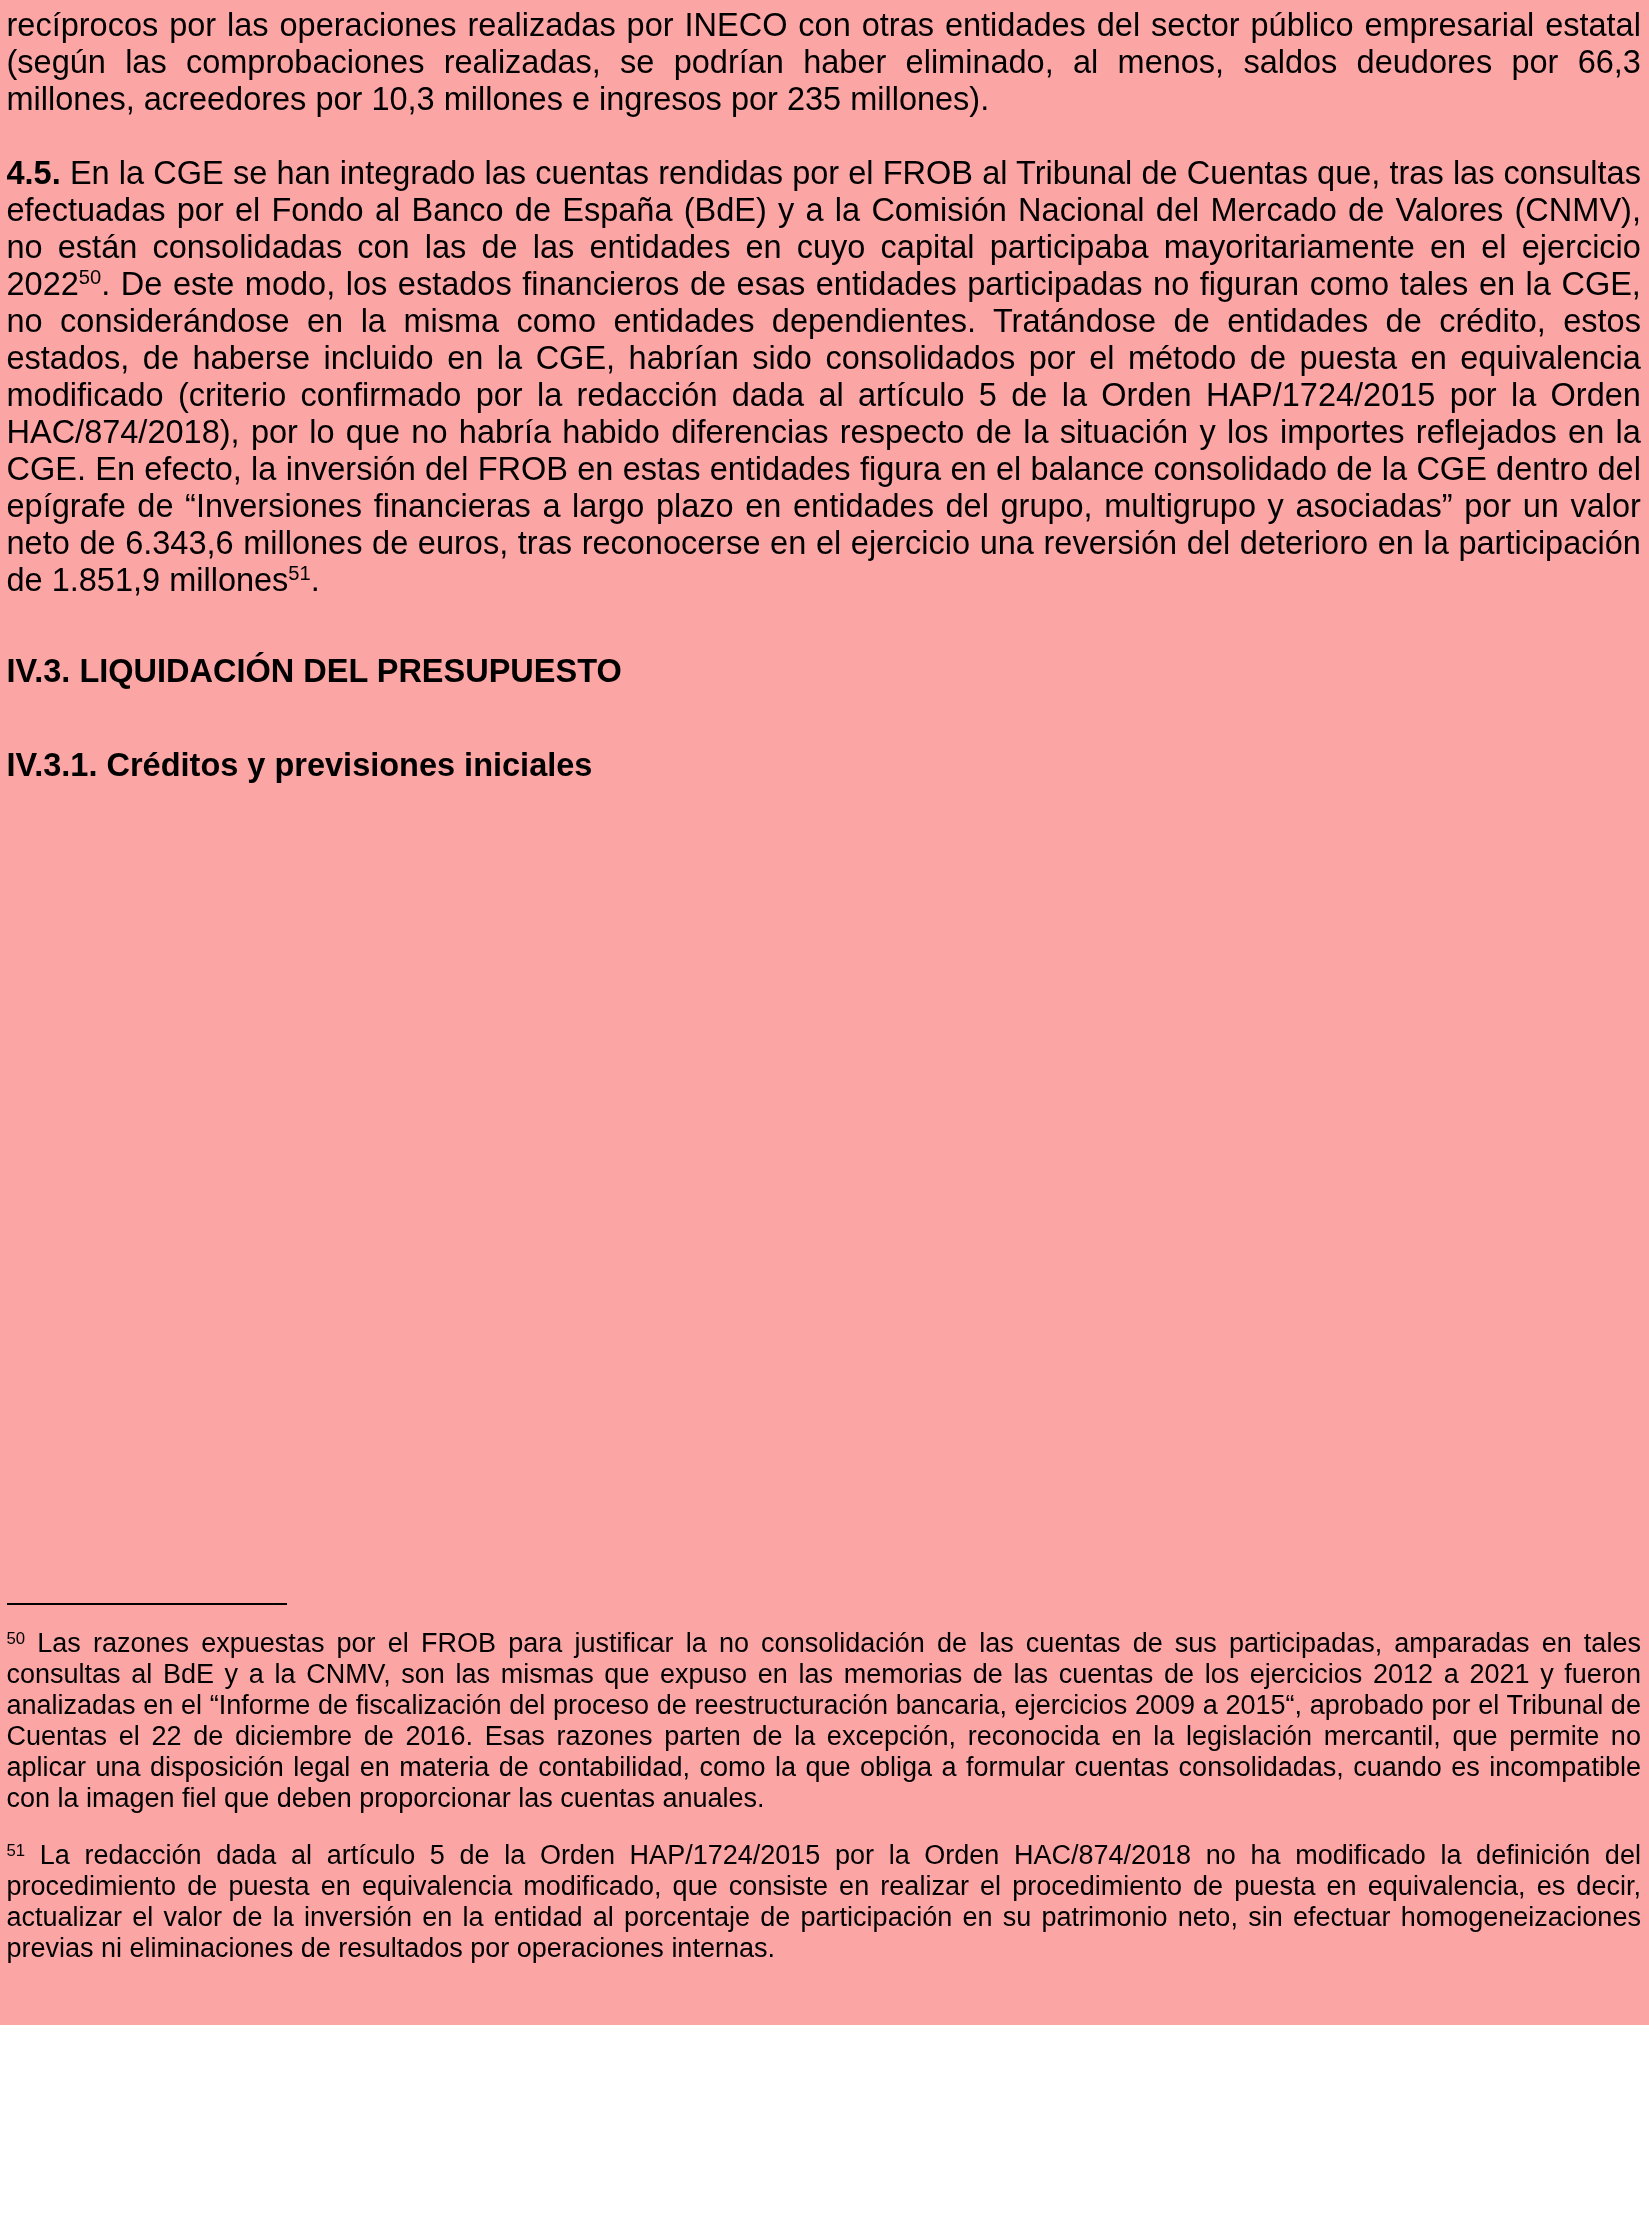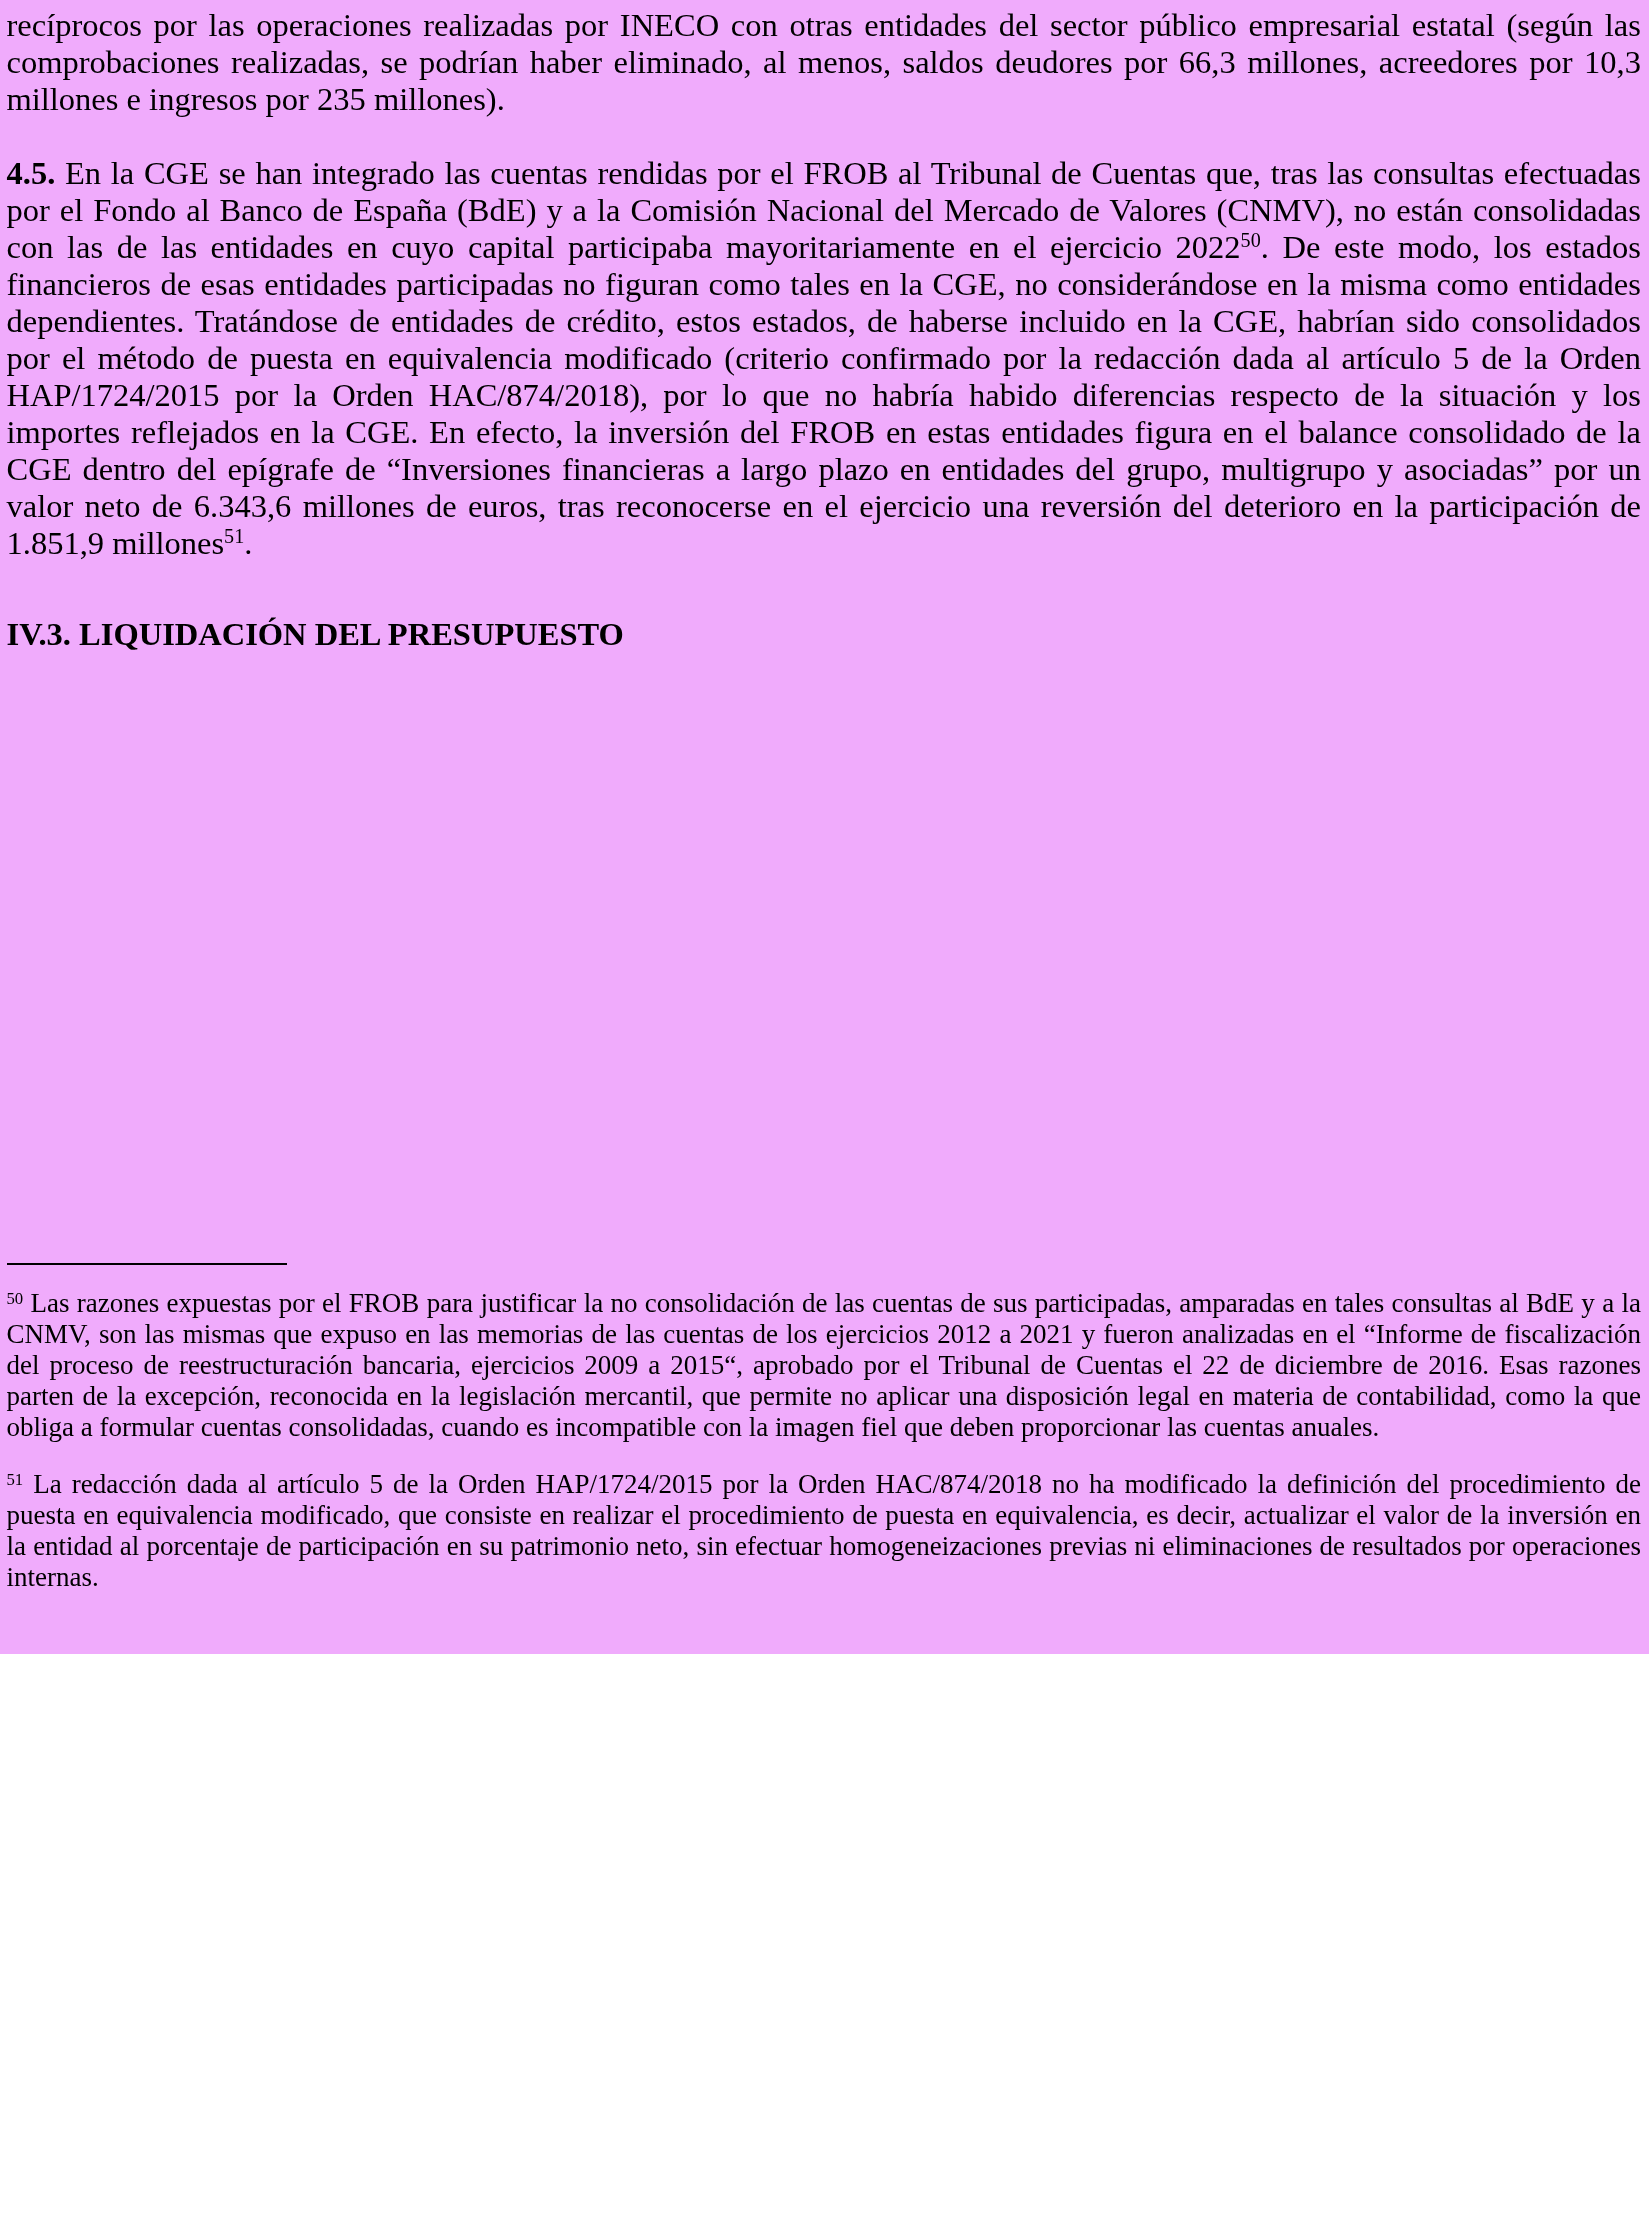--- a/index.html
+++ b/index.html
@@ -1,24 +1,24 @@
 <!DOCTYPE html>
 <html style="font-size:13px"><head>
 <meta charset="utf-8">
 <style>
   * { margin: 0; padding: 0; box-sizing: border-box; }
   html, body { background: #ffffff; }
 
   .page {
     position: relative;
     width: 1649px;
-    height: 1654px;
-    background: #f0abfc;
+    height: 2025px;
+    background: #fca5a5;
     color: #000000;
-    font-family: Liberation Serif, serif;
+    font-family: Liberation Sans, sans-serif;
     padding: 6.5px 8.1px 0 6.5px;
     overflow: hidden;
   }
 
   .body-text {
     font-size: 32.5px;
     line-height: 37px;
     text-align: justify;
   }
 
@@ -66,20 +66,21 @@
 <div class="page">
 
   <div class="main-content">
 
     <p class="body-text para-intro"><span>recíprocos por las operaciones realizadas por INECO con otras entidades del sector público empresarial estatal (según las comprobaciones realizadas, se podrían haber eliminado, al menos, saldos deudores por 66,3 millones, acreedores por 10,3 millones e ingresos por 235 millones).</span></p>
 
     <p class="body-text para-45"><span class="para-num">4.5.</span><span> En la CGE se han integrado las cuentas rendidas por el FROB al Tribunal de Cuentas que, tras las consultas efectuadas por el Fondo al Banco de España (BdE) y a la Comisión Nacional del Mercado de Valores (CNMV), no están consolidadas con las de las entidades en cuyo capital participaba mayoritariamente en el ejercicio 2022</span><sup class="fn-ref">50</sup><span>. De este modo, los estados financieros de esas entidades participadas no figuran como tales en la CGE, no considerándose en la misma como entidades dependientes. Tratándose de entidades de crédito, estos estados, de haberse incluido en la CGE, habrían sido consolidados por el método de puesta en equivalencia modificado (criterio confirmado por la redacción dada al artículo 5 de la Orden HAP/1724/2015 por la Orden HAC/874/2018), por lo que no habría habido diferencias respecto de la situación y los importes reflejados en la CGE. En efecto, la inversión del FROB en estas entidades figura en el balance consolidado de la CGE dentro del epígrafe de “Inversiones financieras a largo plazo en entidades del grupo, multigrupo y asociadas” por un valor neto de 6.343,6 millones de euros, tras reconocerse en el ejercicio una reversión del deterioro en la participación de 1.851,9 millones</span><sup class="fn-ref">51</sup><span>.</span></p>
 
     <h2 class="heading">IV.3. LIQUIDACIÓN DEL PRESUPUESTO</h2>
 
+    <h3 class="subheading">IV.3.1. Créditos y previsiones iniciales</h3>
 
 
   </div>
 
   <div class="footnotes">
 
     <div class="footnote-separator"></div>
 
     <p class="footnote"><sup class="fn-num">50</sup><span> Las razones expuestas por el FROB para justificar la no consolidación de las cuentas de sus participadas, amparadas en tales consultas al BdE y a la CNMV, son las mismas que expuso en las memorias de las cuentas de los ejercicios 2012 a 2021 y fueron analizadas en el “Informe de fiscalización del proceso de reestructuración bancaria, ejercicios 2009 a 2015“, aprobado por el Tribunal de Cuentas el 22 de diciembre de 2016. Esas razones parten de la excepción, reconocida en la legislación mercantil, que permite no aplicar una disposición legal en materia de contabilidad, como la que obliga a formular cuentas consolidadas, cuando es incompatible con la imagen fiel que deben proporcionar las cuentas anuales.</span></p>
 

